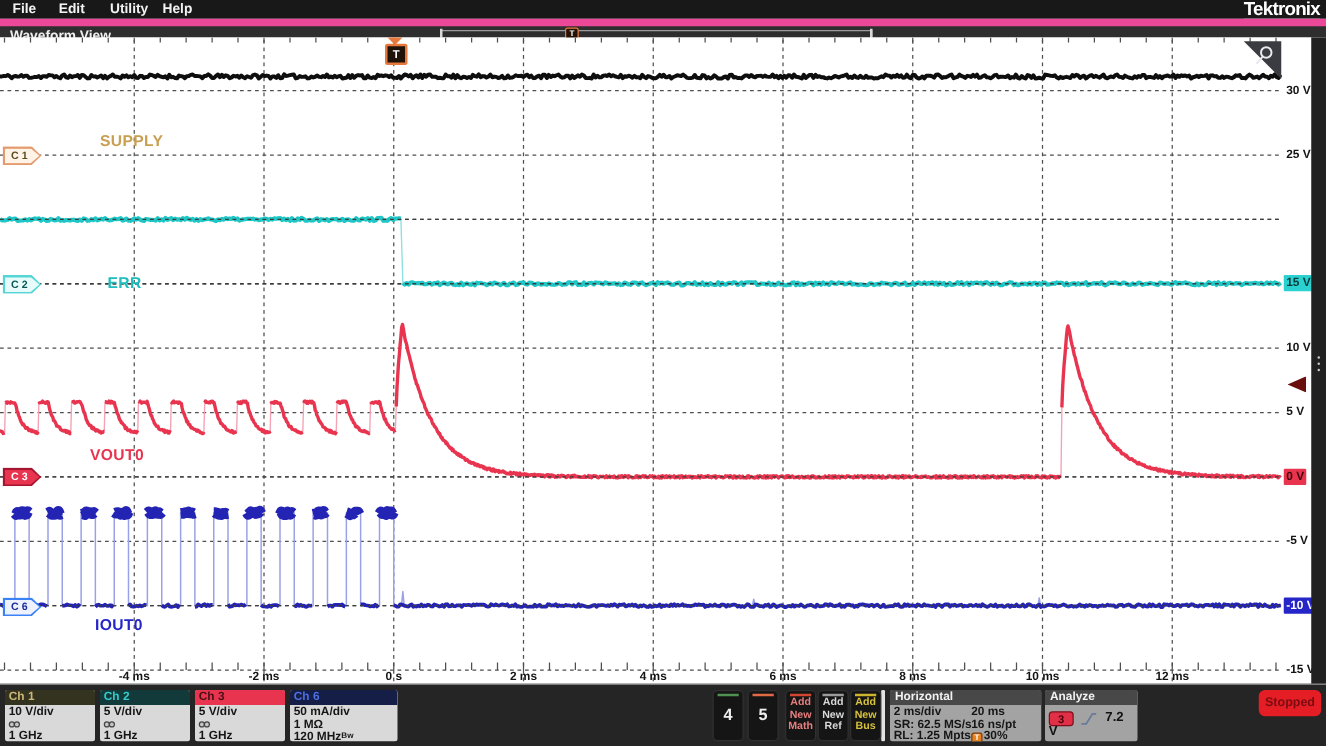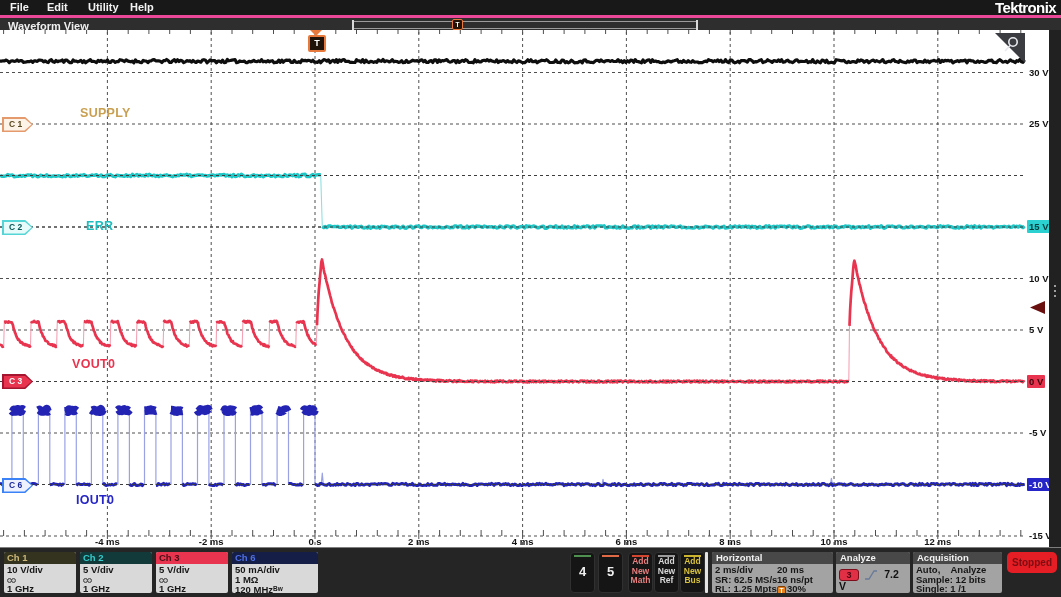--- a/index.html
+++ b/index.html
@@ -4,21 +4,21 @@
 <style>
 html,body{margin:0;padding:0;background:#555;}
 .screen{position:relative;width:1061px;height:597px;background:#fff;overflow:hidden;
   font-family:"Liberation Sans",sans-serif;-webkit-font-smoothing:antialiased;}
 
 .menubar{position:absolute;left:0;top:0;width:1061px;height:15px;background:#181818;}
 .menu-item{position:absolute;top:1px;color:#f2f2f2;font-size:11px;font-weight:bold;cursor:default;}
 .logo{position:absolute;right:5px;top:1px;color:#fff;font-size:15px;font-weight:bold;
   letter-spacing:-0.6px;line-height:14px;border-bottom:2px solid #fff;padding-bottom:0px;}
 .tabbar{position:absolute;left:0;top:15px;width:1061px;height:15px;background:#2e2e2e;
-  border-top:3px solid #ec4899;box-sizing:border-box;}
+  border-top:6px solid #ec4899;box-sizing:border-box;}
 .tabtitle{position:absolute;left:8px;top:2px;color:#efefef;font-size:11px;font-weight:bold;}
 .minimap{position:absolute;left:352px;top:3px;width:346px;height:8px;border:1px solid #9c9c9c;box-sizing:border-box;}
 .minimap:before,.minimap:after{content:"";position:absolute;width:2px;height:10px;background:#d8d8d8;top:-2px;}
 .minimap:before{left:-1px}.minimap:after{right:-1px}
 .mini-t{position:absolute;left:99px;top:-3px;width:11px;height:11px;background:#241206;border:1px solid #e8793c;
   border-radius:2px;color:#fff;font-size:6.5px;font-weight:bold;text-align:center;line-height:10px;box-sizing:border-box;}
 
 .plotwhite{position:absolute;left:0;top:30px;width:1049px;height:517px;background:#fff;}
 #wv{position:absolute;left:0;top:30px;}
 .scrollbar{position:absolute;left:1049px;top:30px;width:12px;height:517px;background:#212121;}
@@ -337,28 +337,20 @@
     <div class="panel" id="tpanel" style="left: 836px; width: 74px;">
       <div class="panel-h">Analyze</div>
       <div class="panel-b" style="padding-top:5px">
         <span class="tbadge">3</span>
         <svg width="13" height="12" style="vertical-align:middle;margin-left:3px">
           <polyline points="0,10 4,10 9,2 12,2" fill="none" stroke="#6a7a9a" stroke-width="1.4"></polyline>
         </svg>
         <span class="tlevel">7.2 V</span>
       </div>
     </div>
-    <div class="panel" id="apanel" style="left: 913px; width: 89px;">
-      <div class="panel-h">Acquisition</div>
-      <div class="panel-b" id="abody">
-          <div class="acq-row">Auto,    Analyze</div>
-          <div class="acq-row">Sample: 12 bits</div>
-          <div class="acq-row">Single: 1 /1</div>
-        </div>
-    </div>
     <div class="stopped">Stopped</div>
   <div class="card" style="left: 4px; width: 72px;">
         <div class="card-h" style="background: rgb(51, 51, 31); color: rgb(205, 184, 122);">Ch 1</div>
         <div class="card-b">
           <div>10 V/div</div>
           <div><i class="pr"></i><i class="pr"></i></div>
           <div>1 GHz</div>
         </div>
       </div>
       <div class="card" style="left: 80px; width: 72px;">

